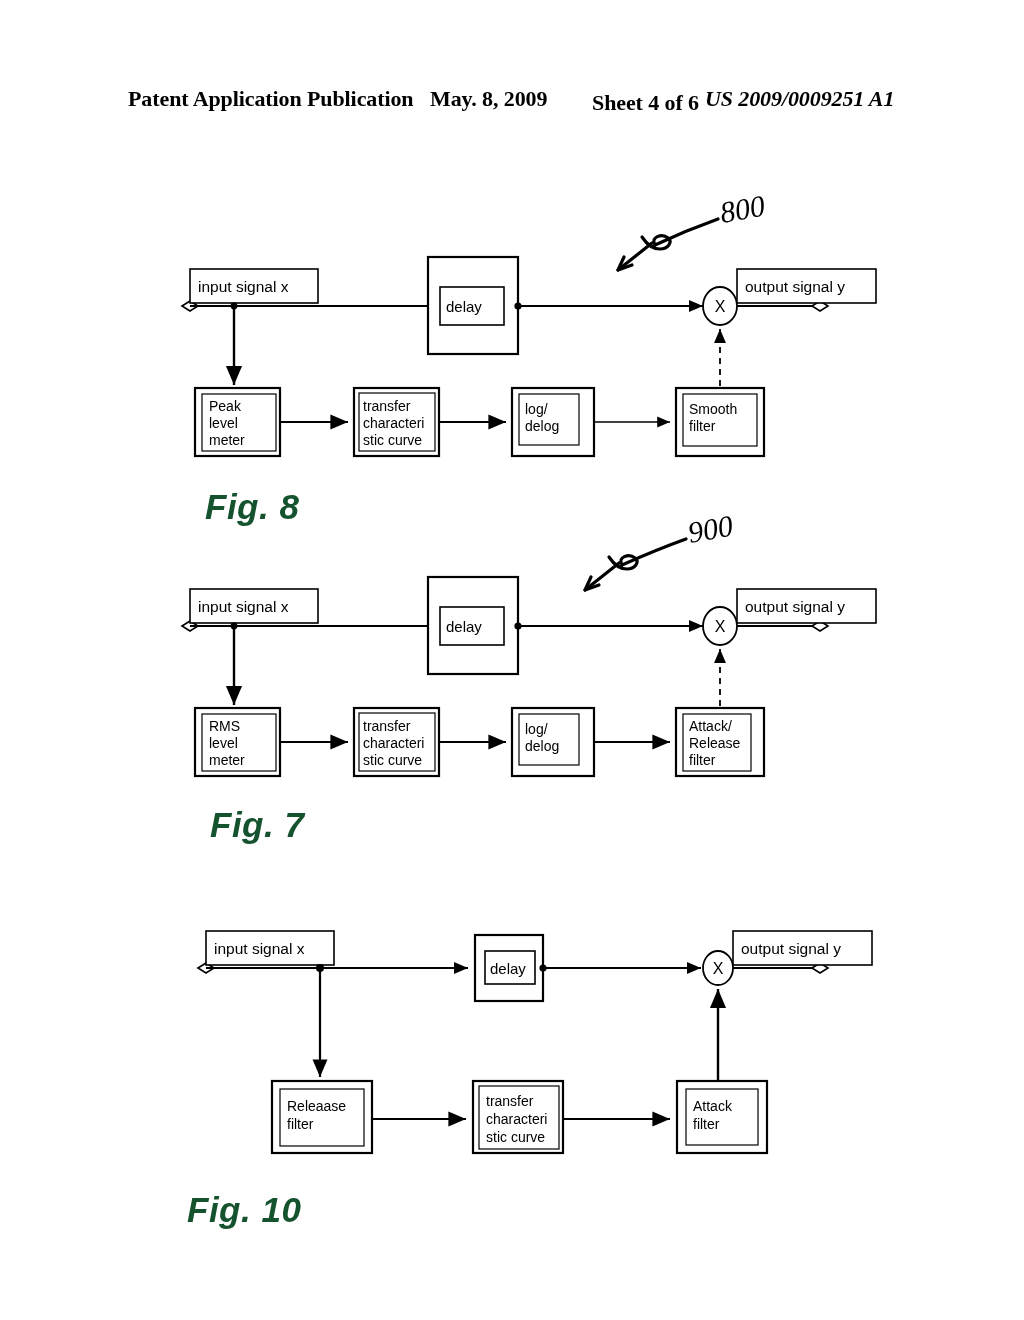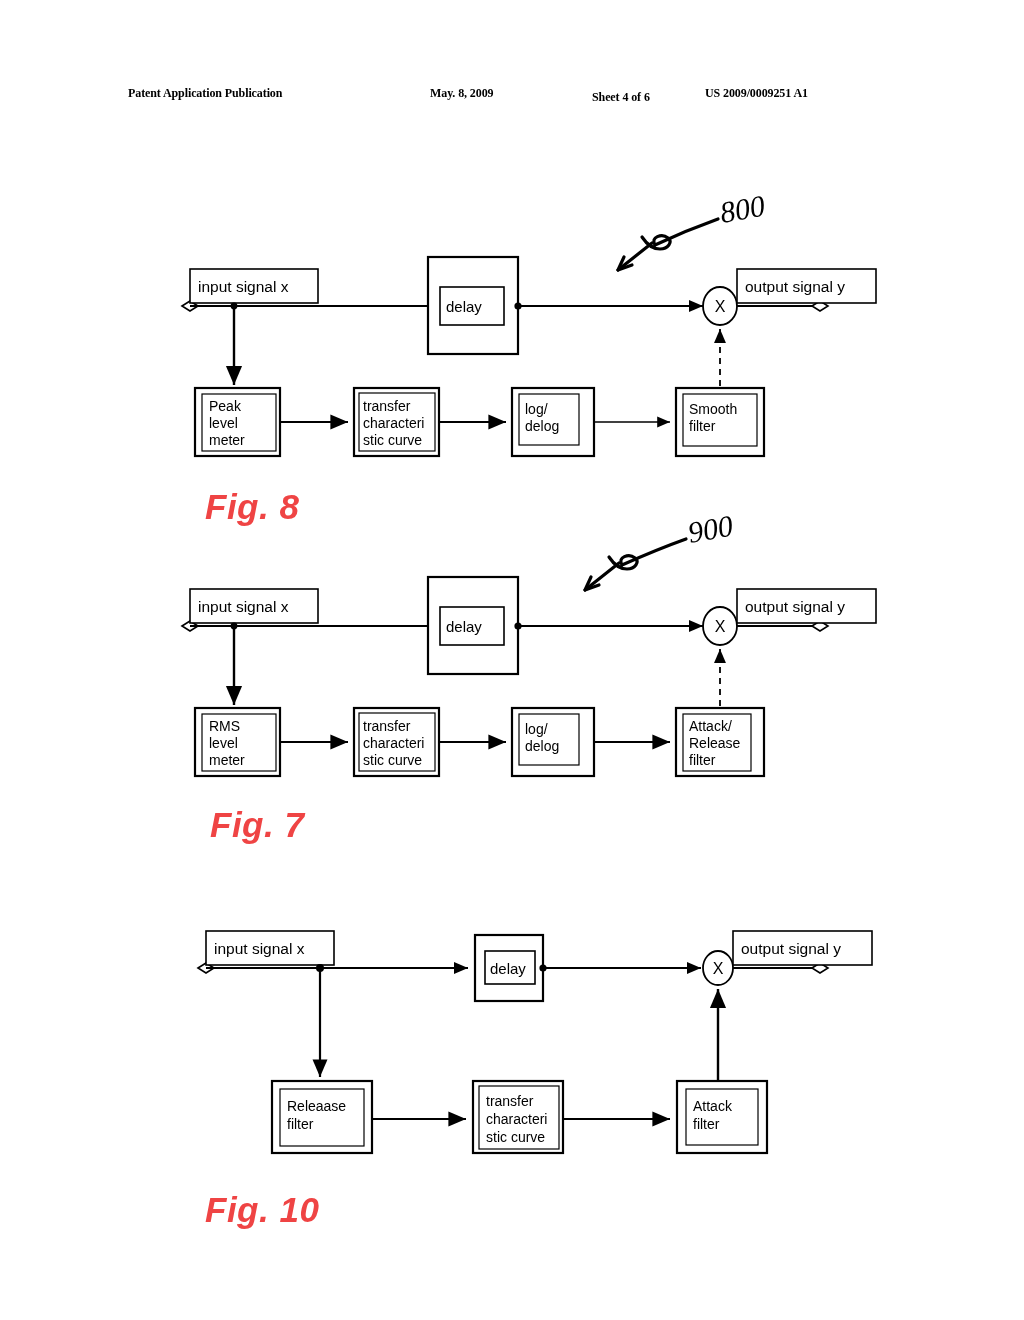--- a/index.html
+++ b/index.html
@@ -19,45 +19,45 @@
 
   
   .page-header {
     position: absolute;
     left: 0;
     top: 86px;
     width: 1024px;
     height: 26px;
     font-family: "Liberation Serif", serif;
     font-weight: bold;
-    font-size: 12px;
+    font-size: 22px;
     letter-spacing: -0.1px;
     white-space: nowrap;
   }
   .hdr-pub   { position: absolute; left: 128px;  top: 0; }
   .hdr-date  { position: absolute; left: 430px;  top: 0; }
   .hdr-sheet { position: absolute; left: 560px;  top: 4px; margin-left: 32px; }
-  .hdr-num   { position: absolute; left: 705px;  top: 0; }
+  .hdr-num   { position: absolute; left: 705px;  top: 0; font-style: italic; }
 
   
   .figure {
     position: absolute;
     left: 0;
   }
   .fig-svg { display: block; }
 
   
   .fig-caption {
     position: absolute;
     font-family: "Liberation Sans", sans-serif;
     font-style: italic;
     font-weight: bold;
     font-size: 35px;
     letter-spacing: 0.5px;
-    color: #ef4444;
+    color: #14532d;
     white-space: nowrap;
   }
 
   
   text {
     font-family: "Liberation Sans", sans-serif;
     fill: #000;
   }
   .t-term  { font-size: 15.5px; }
   .t-block { font-size: 14px; }
@@ -275,13 +275,13 @@
 
     <line x1="563" y1="204" x2="670" y2="204" stroke="#000" stroke-width="2.2" marker-end="url(#ah10)"></line>
 
     <rect x="677" y="166" width="90" height="72" fill="#fff" stroke="#000" stroke-width="2.2"></rect>
     <rect x="686" y="174" width="72" height="56" fill="#fff" stroke="#000" stroke-width="1.2"></rect>
     <text class="t-block" x="693" y="196">Attack</text>
     <text class="t-block" x="693" y="214">filter</text>
   </svg>
 </div>
 
-<div class="fig-caption" style="left:205px; top:1190px;text-align:center;">Fig. 10</div>
+<div class="fig-caption" style="left:187px; top:1190px;text-align:center;">Fig. 10</div>
 
 </body></html>

